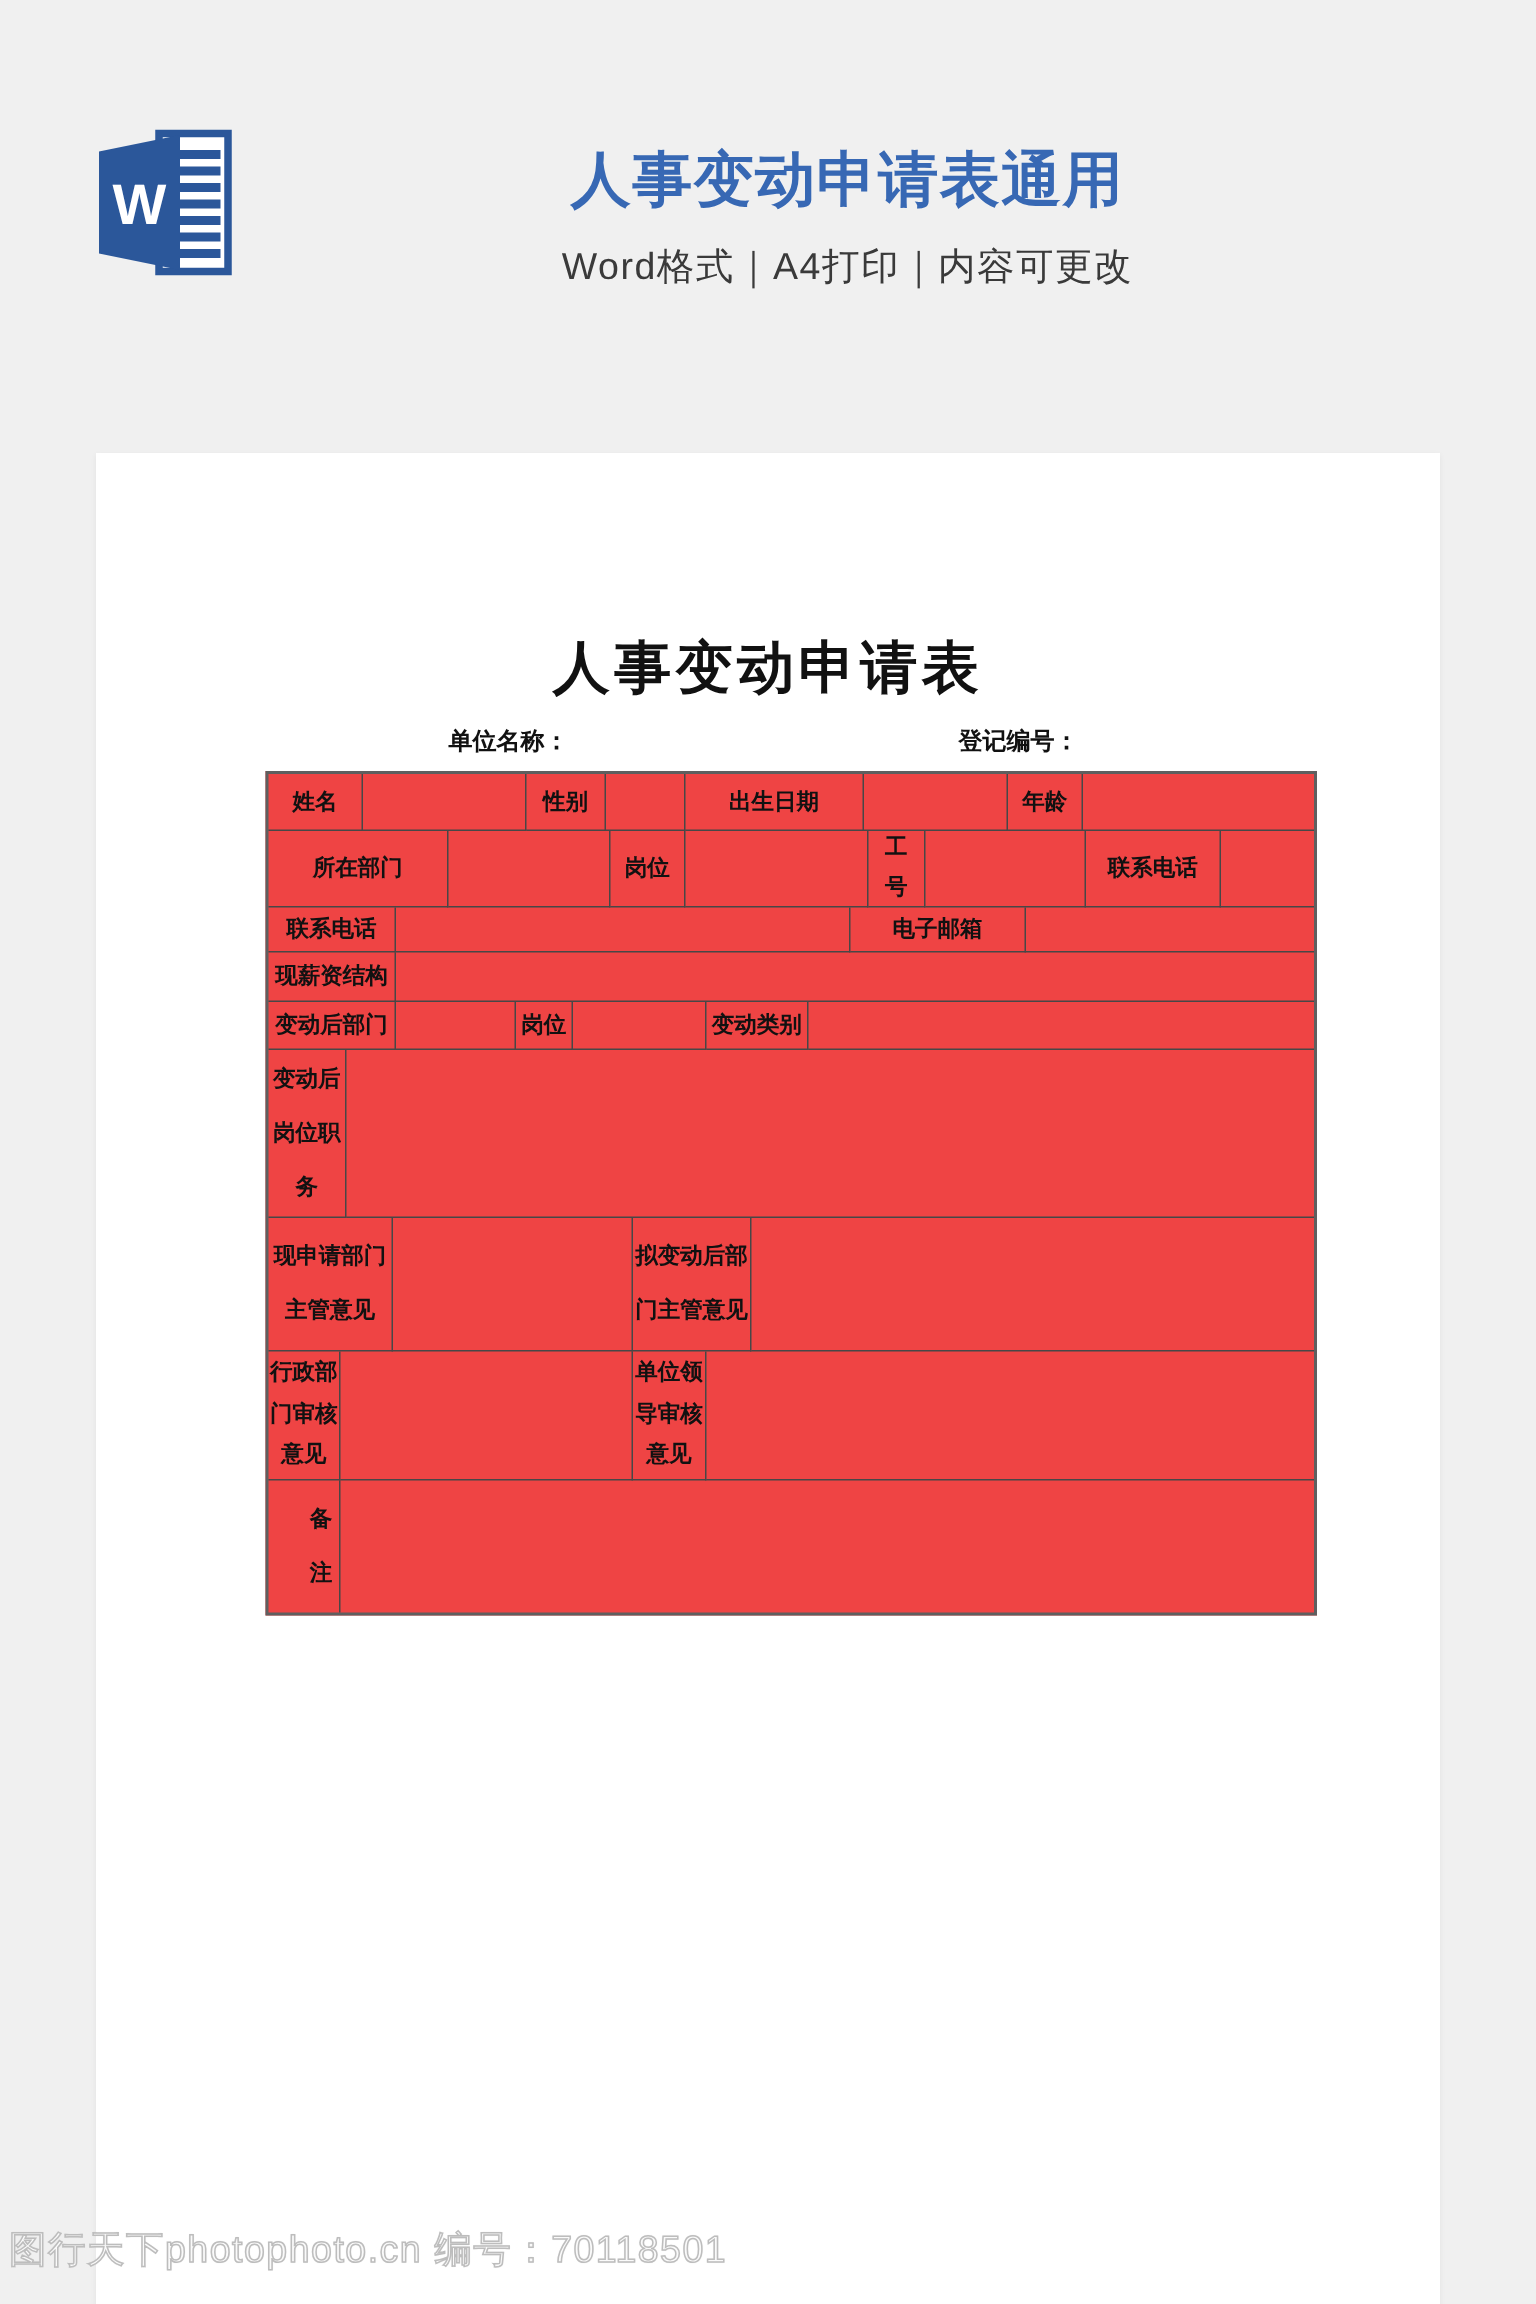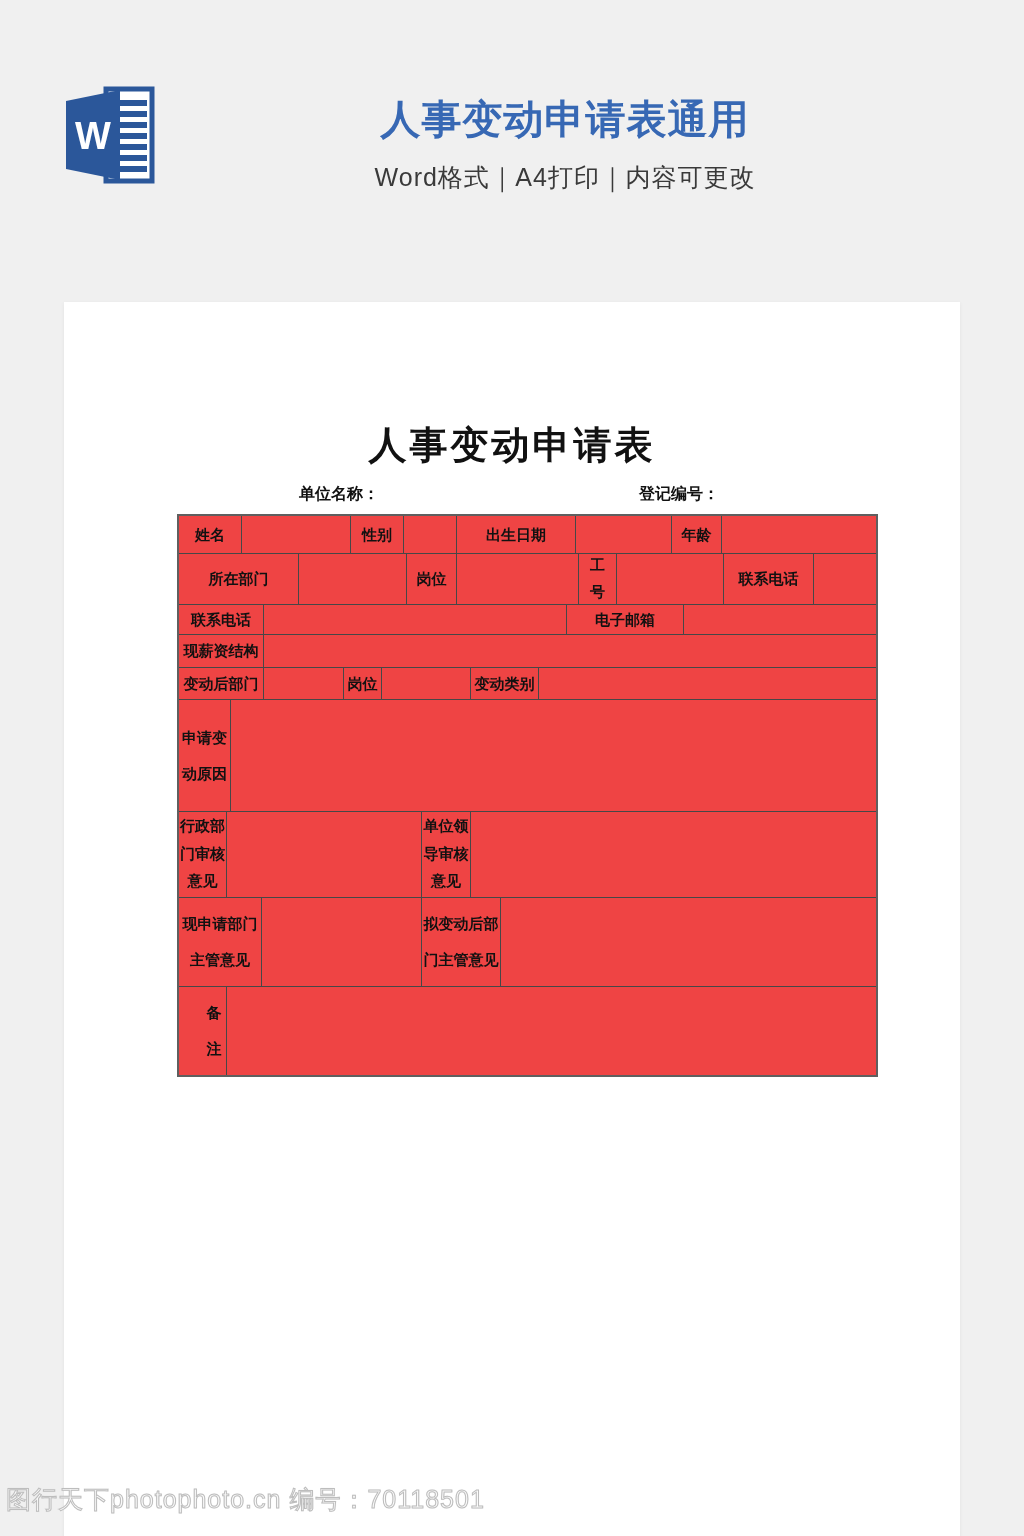--- a/index.html
+++ b/index.html
@@ -133,37 +133,37 @@
     <div class="row" style="height:32px">
       <div class="c lab" style="width:85px">变动后部门</div>
       <div class="c" style="width:80px"></div>
       <div class="c lab" style="width:38px">岗位</div>
       <div class="c" style="width:89px"></div>
       <div class="c lab" style="width:68px">变动类别</div>
       <div class="c" style="width:337px"></div>
     </div>
 
     <div class="row" style="height:112px">
-      <div class="c lab" style="width:52px">申请变动原因</div>
+      <div class="c lab" style="width:52px">变动后岗位职务</div>
       <div class="c" style="width:645px"></div>
     </div>
 
+
+    <div class="row" style="height:89px">
+      <div class="c lab" style="width:83px">现申请部门主管意见</div>
+      <div class="c" style="width:160px"></div>
+      <div class="c lab" style="width:79px">拟变动后部门主管意见</div>
+      <div class="c" style="width:375px"></div>
+    </div>
 
     <div class="row" style="height:86px">
       <div class="c lab lh-s" style="width:48px">行政部门审核意见</div>
       <div class="c" style="width:195px"></div>
       <div class="c lab lh-s" style="width:49px">单位领导审核意见</div>
       <div class="c" style="width:405px"></div>
-    </div>
-
-    <div class="row" style="height:89px">
-      <div class="c lab" style="width:83px">现申请部门主管意见</div>
-      <div class="c" style="width:160px"></div>
-      <div class="c lab" style="width:79px">拟变动后部门主管意见</div>
-      <div class="c" style="width:375px"></div>
     </div>
 
     <div class="row" style="height:88px">
       <div class="c lab" style="width:48px">备注</div>
       <div class="c" style="width:649px"></div>
     </div>
 
   </div>
 </div>
 

